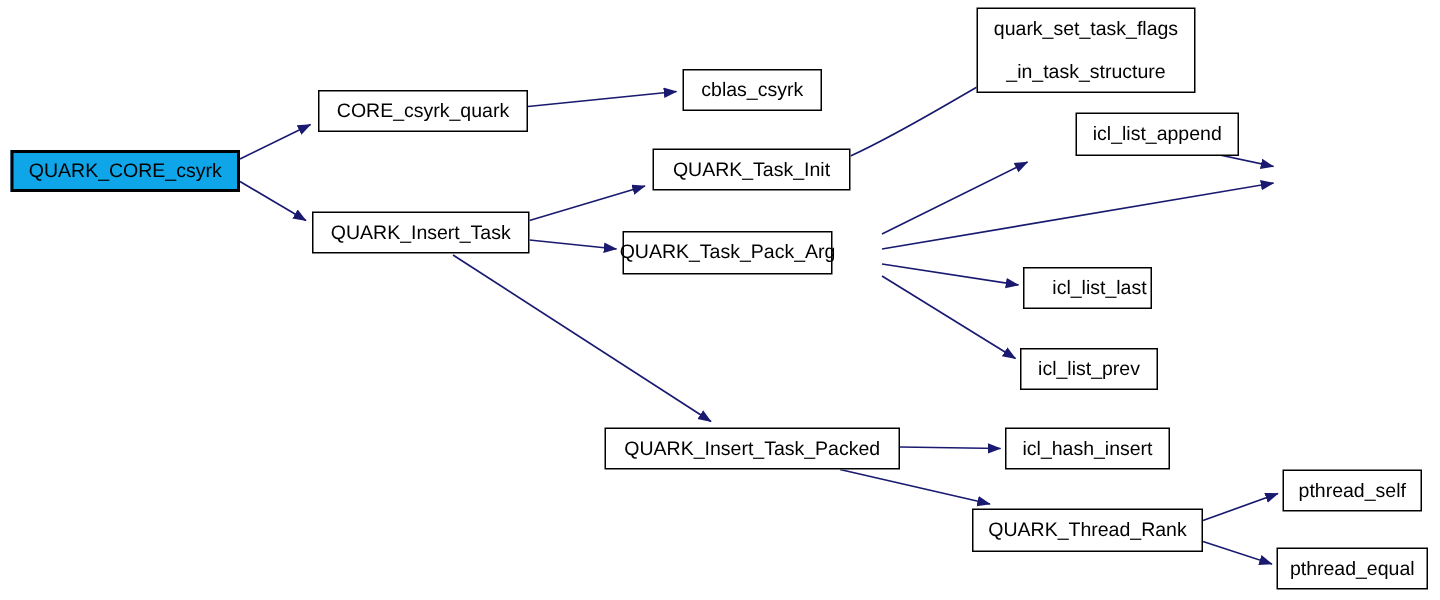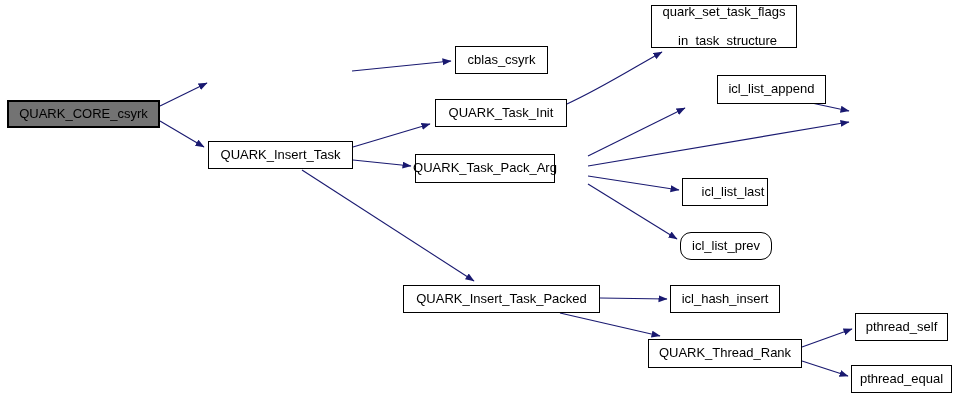--- a/index.html
+++ b/index.html
@@ -32,21 +32,21 @@
     display: flex;
     flex-direction: column;
     align-items: center;
     justify-content: center;
     text-align: center;
     white-space: nowrap;
     line-height: 1.3;
     cursor: pointer;
   }
   .node.root {
-    background: #737373;
+    background: #0ea5e9;
     border-width: 2px;
     cursor: default;
   }
 </style>
 </head>
 <body>
 
 <div class="graph-canvas">
 
   <svg class="edge-layer" width="960" height="400" viewBox="0 0 960 400" xmlns="http://www.w3.org/2000/svg">
@@ -72,52 +72,55 @@
       <path d="M560,313 L660,336" marker-end="url(#arrow)"></path>
       <path d="M802,347 L852,329" marker-end="url(#arrow)"></path>
       <path d="M802,361 L848,376" marker-end="url(#arrow)"></path>
     </g>
   </svg>
 
   <div class="node root" style="left:7px; top:100px; width:153px; height:28px;">
     <span>QUARK_CORE_csyrk</span>
   </div>
 
+  <div class="node" style="left:212px; top:60px; width:140px; height:28px;">
+    <span>CORE_csyrk_quark</span>
+  </div>
 
   <div class="node" style="left:455px; top:46px; width:93px; height:28px;">
     <span>cblas_csyrk</span>
   </div>
 
   <div class="node" style="left:208px; top:141px; width:145px; height:28px;">
     <span>QUARK_Insert_Task</span>
   </div>
 
   <div class="node" style="left:435px; top:99px; width:132px; height:28px;">
     <span>QUARK_Task_Init</span>
   </div>
 
   <div class="node" style="left:415px; top:154px; width:140px; height:29px;">
     <span>QUARK_Task_Pack_Arg</span>
   </div>
 
-  <div class="node" style="left:651px; top:5px; width:146px; height:43px;gap:12px;">
+  <div class="node" style="left:651px; top:5px; width:146px; height:57px;gap:12px;">
     <span>quark_set_task_flags</span>
     <span>_in_task_structure</span>
   </div>
 
   <div class="node" style="left:670px; top:75px; width:109px; height:29px;margin-left:47px;">
     <span>icl_list_append</span>
   </div>
 
 
   <div class="node" style="left:682px; top:178px; width:86px; height:28px;padding-left:16px;">
     <span>icl_list_last</span>
   </div>
 
-  <div class="node" style="left:680px; top:232px; width:92px; height:28px;border-radius:11px;">
+  <div class="node" style="left:680px; top:232px; width:92px; height:28px;">
     <span>icl_list_prev</span>
   </div>
 
   <div class="node" style="left:403px; top:285px; width:197px; height:28px;">
     <span>QUARK_Insert_Task_Packed</span>
   </div>
 
   <div class="node" style="left:670px; top:285px; width:110px; height:28px;">
     <span>icl_hash_insert</span>
   </div>

